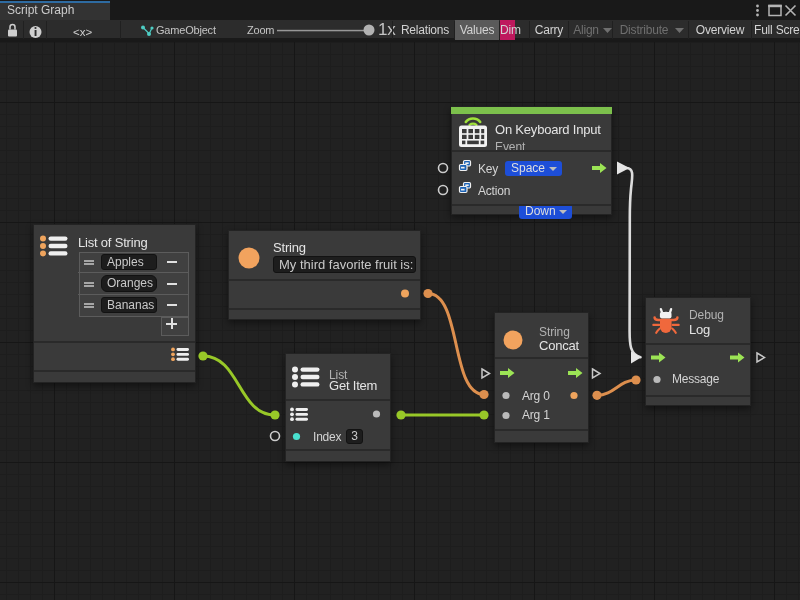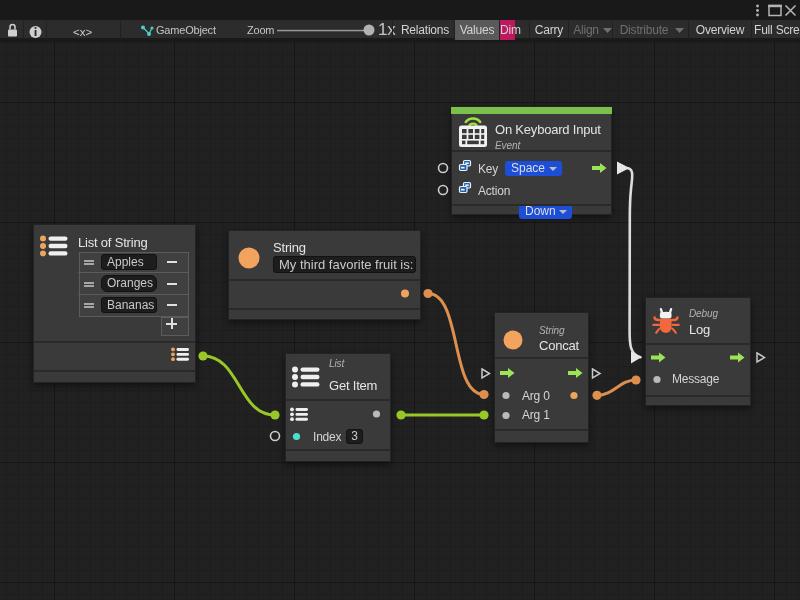--- a/index.html
+++ b/index.html
@@ -30,39 +30,40 @@
     repeating-linear-gradient(to bottom, #161616 0 1px, transparent 1px 120px),
     repeating-linear-gradient(to right, #1d1d1d 0 1px, transparent 1px 12px),
     repeating-linear-gradient(to bottom, #1d1d1d 0 1px, transparent 1px 12px);
   background-position: 54px 0px, 0px 60px, 6px 0px, 0px 0px; }
 
 
 .node { position:absolute; background:#3a3a3a; border:1px solid #232323;
   box-shadow:0 3px 7px rgba(0,0,0,0.45); }
 .nsep { position:absolute; left:0; width:100%; height:2px; background:#2a2a2a; }
 .ntitle { position:absolute; color:#e4e4e4; font-size:13px; letter-spacing:-0.2px; white-space:nowrap; }
-.nsub { position:absolute; color:#b2b2b2; font-size:10px; letter-spacing:-0.1px; white-space:nowrap;font-style:italic; }
+.nsub { position:absolute; color:#b2b2b2; font-size:12px; letter-spacing:-0.1px; white-space:nowrap; }
 .plabel { position:absolute; color:#d4d4d4; font-size:12px; letter-spacing:-0.2px; white-space:nowrap;text-align:center; }
 .dropdown { position:absolute; background:#1d4ed8; border-radius:3px;
   color:#dedede; font-size:12px; line-height:15px; padding-left:6px; }
 .dropdown .arr { position:absolute; right:5px; top:6px; width:0; height:0;
   border-left:4px solid transparent; border-right:4px solid transparent;
   border-top:4px solid #bdbdbd; }
 .tfield { position:absolute; background:#1d1d1d; border:1px solid #121212;
   border-radius:3px; color:#c9c9c9; font-size:12px; }
 svg.ov { position:absolute; left:0; top:0; pointer-events:none; }
 .eq { left:6px; width:10px; height:5px; border-top:2px solid #a6a6a6; border-bottom:2px solid #a6a6a6; }
 .lrow { left:23px; width:56px; height:16.5px; line-height:14px; padding-left:5px; }
 .minus { left:89px; width:10px; height:2px; background:#e0e0e0; }
 </style>
 </head>
 <body>
 <div id="stage">
 
   <div id="tabbar" class="abs"></div>
+  <div id="tab" class="abs">Script Graph</div>
   <svg class="abs winicon" style="left:750px; width:50px; height:20px;" viewBox="0 0 50 20">
     <circle cx="7.5" cy="6" r="1.4" fill="#b4b4b4"></circle>
       <circle cx="7.5" cy="10.5" r="1.4" fill="#b4b4b4"></circle>
       <circle cx="7.5" cy="15" r="1.4" fill="#b4b4b4"></circle>
     <rect x="19" y="5.5" width="12" height="10" fill="none" stroke="#b4b4b4" stroke-width="1.5"></rect>
     <rect x="18.2" y="4.8" width="13.6" height="2.4" fill="#b4b4b4"></rect>
     <path d="M35.5,5.5 L45.5,15.5 M45.5,5.5 L35.5,15.5" stroke="#b4b4b4" stroke-width="1.6"></path>
   </svg>
 
   <div id="toolbar" class="abs"></div>
@@ -135,21 +136,21 @@
   </div>
 
   <div class="node" style="left:228px; top:230px; width:193px; height:90px;">
     <div class="ntitle" style="left:44px; top:9px;">String</div>
     <div class="tfield" style="left:44px; top:25px; width:143px; height:17px; line-height:15px; padding-left:5px; font-size:13px;">My third favorite fruit is:</div>
     <div class="nsep" style="top:48px;"></div>
     <div class="nsep" style="top:77px;"></div>
   </div>
 
   <div class="node" style="left:285px; top:353px; width:106px; height:109px;">
-    <div class="nsub" style="left:43px; top:4px;">List</div>
+    <div class="nsub" style="left:43px; top:14px;">List</div>
     <div class="ntitle" style="left:43px; top:24px;">Get Item</div>
     <div class="nsep" style="top:45px;"></div>
     <div class="plabel" style="left:27px; top:75.5px;">Index</div>
     <div class="tfield" style="left:60px; top:74.5px; width:17px; height:15px; line-height:13px; text-align:center;">3</div>
     <div class="nsep" style="top:95px;"></div>
   </div>
 
   <div class="node" style="left:494px; top:312px; width:95px; height:131px;">
     <div class="nsub" style="left:44px; top:12px;">String</div>
     <div class="ntitle" style="left:44px; top:24.5px;">Concat</div>

